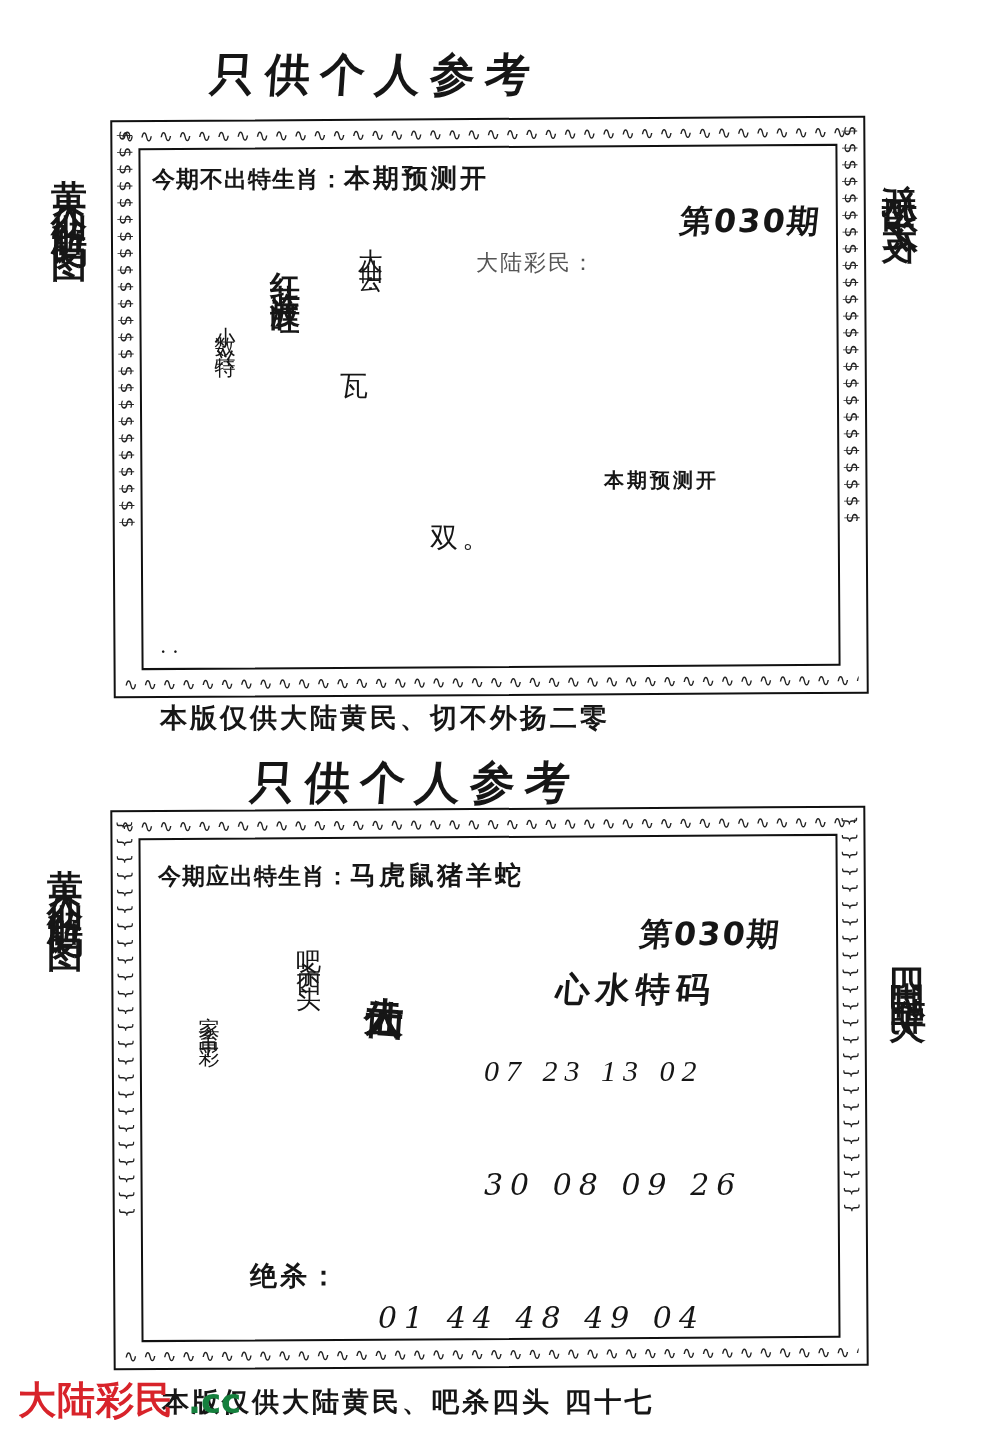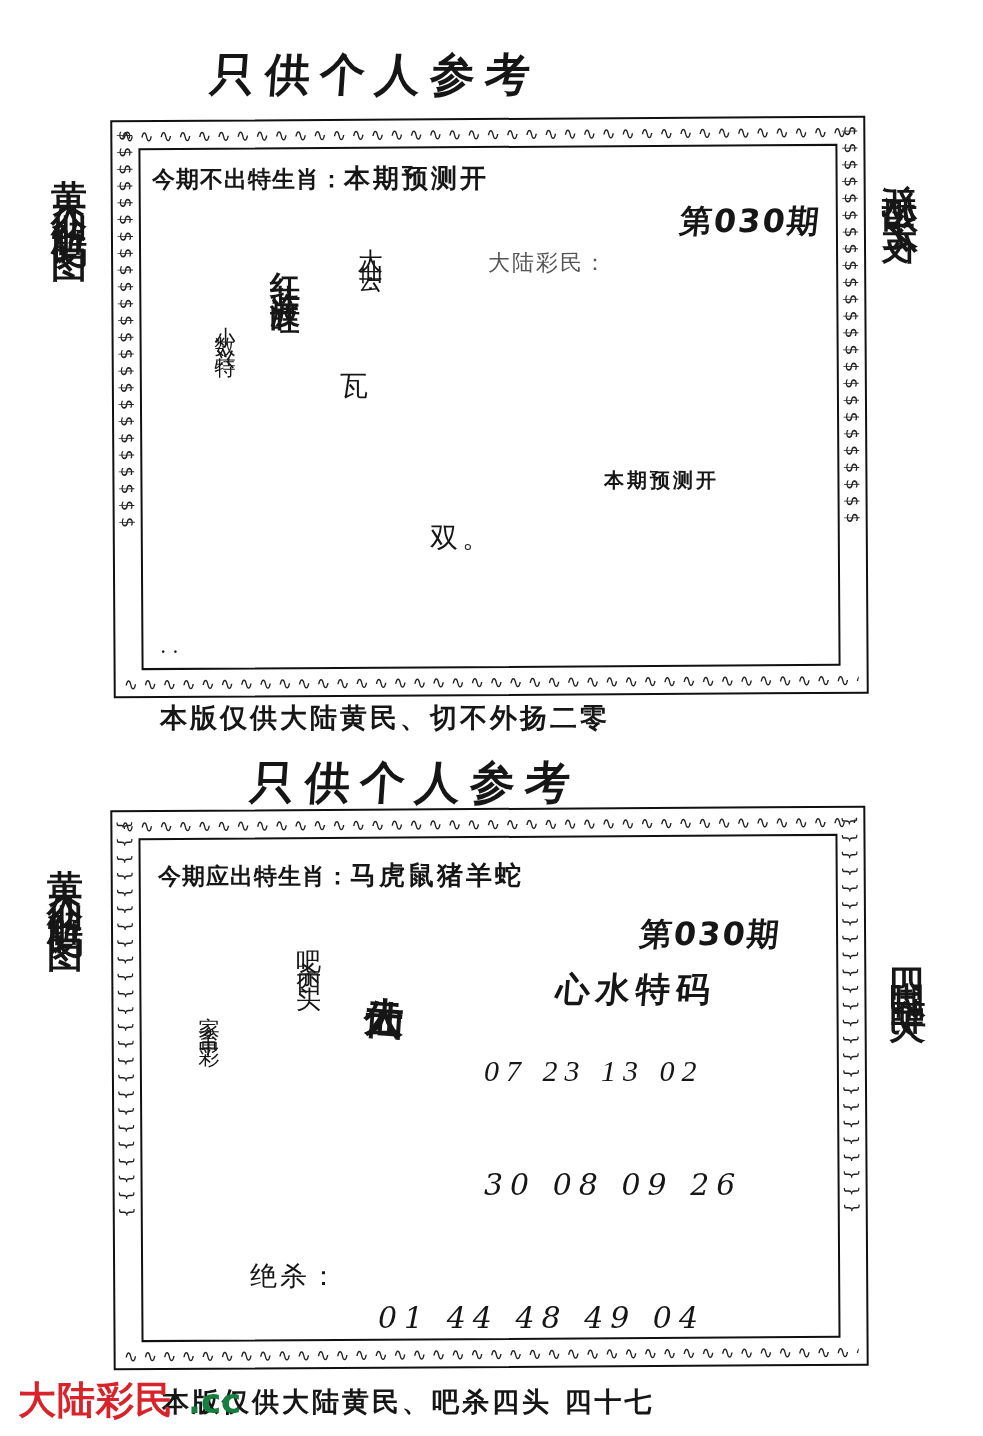--- a/index.html
+++ b/index.html
@@ -153,21 +153,21 @@
   }
   .numbers {
     font-size: 30px;
     letter-spacing: 7px;
     font-family: "DejaVu Serif", serif;
     font-style: italic;
   }
   .kill-line {
     font-size: 27px;
     letter-spacing: 3px;
-    font-weight: 400;
+    font-weight: 700;
   }
   .dax {
     font-size: 40px;
     letter-spacing: 4px;
     font-weight: 700;
     font-family: "DejaVu Serif", serif;
   }
 
   
   .watermark {
@@ -220,21 +220,21 @@
   </div>
 
   <div class="t zodiac-line" style="left:152px; top:165px;">
     <span>今期不出特生肖：</span><span class="animals">本期预测开</span>
   </div>
 
   <div class="t issue" style="left:680px; top:205px;">第030期</div>
 
   <div class="vert mid-vert" style="left:358px; top:228px;">大仙云：</div>
 
-  <div class="t note" style="left:488px; top:252px; color:#555;">大陆彩民：</div>
+  <div class="t note" style="left:476px; top:252px; color:#555;">大陆彩民：</div>
 
   <div class="vert small-vert" style="left:214px; top:310px;">小数兴特</div>
 
   <div class="vert big-vert" style="left:270px; top:248px;">红蓝波旺</div>
 
   <div class="t" style="left:340px; top:372px; font-size:28px;">瓦</div>
 
   <div class="t" style="left:430px; top:524px; font-size:28px; letter-spacing:4px;">双。</div>
 
   <div class="t forecast" style="left:604px; top:470px;">本期预测开</div>

